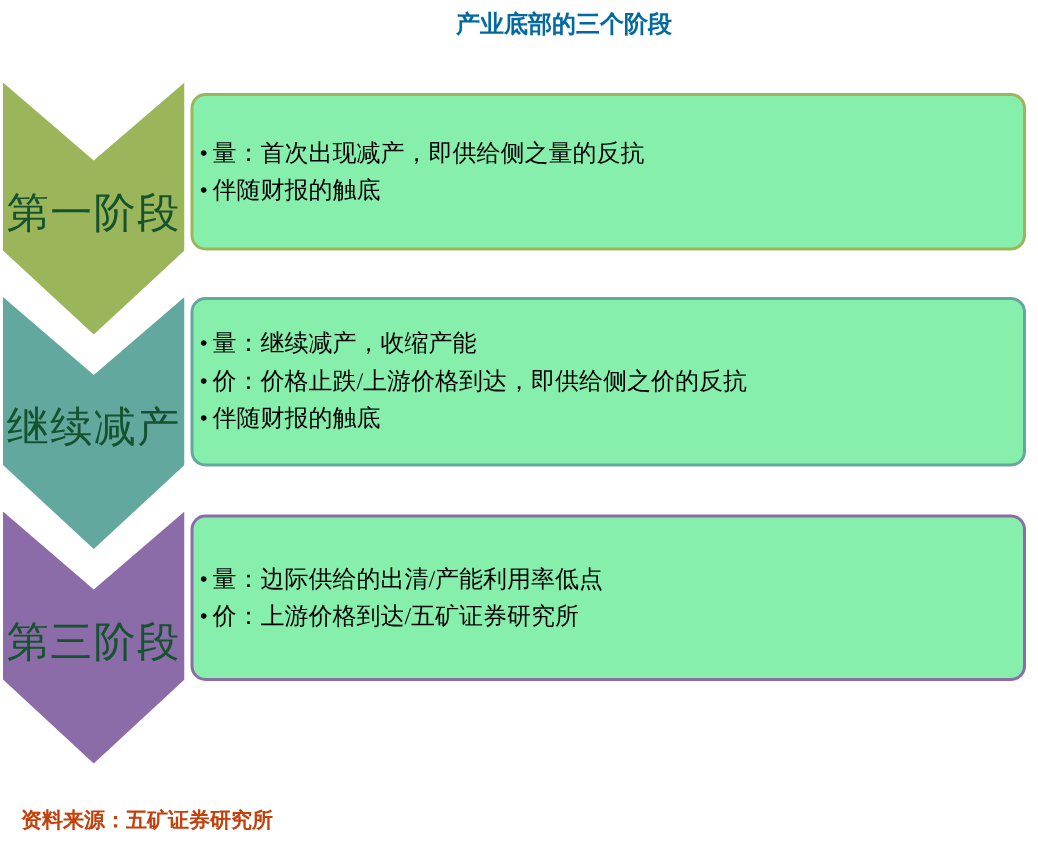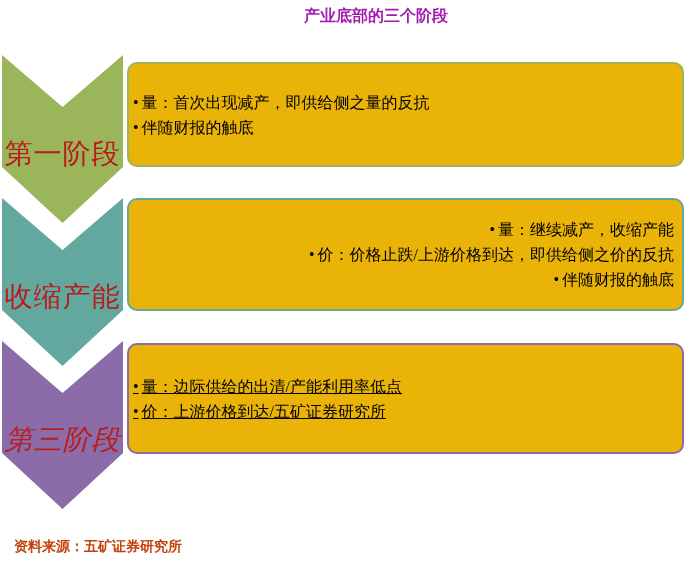--- a/index.html
+++ b/index.html
@@ -10,46 +10,46 @@
     font-family:"Liberation Serif","DejaVu Serif",serif;
   }
   .title{
     position:absolute;
     left:376px;top:6px;
     transform:translateX(-50%);
     white-space:nowrap;
     font-family:"Liberation Sans","DejaVu Sans",sans-serif;
     font-weight:bold;
     font-size:16px;
-    color:#a21caf;
+    color:#0369a1;
   }
   .stage{position:absolute;left:0;top:0;width:692px;height:0;}
   .chevron{
     position:absolute;
     left:2px;
     width:121px;height:168px;
   }
   .chevron svg{display:block;}
   .chevron-label{
     position:absolute;
-    left:0;top:80px;
+    left:0;top:68px;
     width:100%;
     text-align:center;
     font-size:28px;
     letter-spacing:1px;
-    color:#b91c1c;
+    color:#14532d;
     white-space:nowrap;
   }
   .box{
     position:absolute;
     left:127px;
     width:553px;
     border:2px solid #888;
     border-radius:10px;
-    background:#eab308;
+    background:#86efac;
     display:flex;
     flex-direction:column;
     justify-content:center;
     box-sizing:content-box;
   }
   .box ul{
     list-style:none;
     margin:0;
     padding:0 8px 0 4px;
   }
@@ -60,21 +60,21 @@
     white-space:nowrap;
   }
   .box li::before{
     content:"\2022";
     font-size:16px;
     margin-right:3px;
   }
   
   .chevron.c1{top:55px;}  .box.b1{top:62px;height:101px;}
   .chevron.c2{top:198px;} .box.b2{top:198px;height:109px;}
-  .chevron.c3{top:341px;font-style:italic;} .box.b3{top:343px;height:107px;}
+  .chevron.c3{top:341px;} .box.b3{top:343px;height:107px;}
   .source{
     position:absolute;
     left:14px;top:538px;
     font-family:"Liberation Sans","DejaVu Sans",sans-serif;
     font-weight:bold;
     font-size:14px;
     color:#c2410c;
     white-space:nowrap;
   }
 </style>
@@ -96,39 +96,39 @@
       <li>伴随财报的触底</li>
     </ul>
   </div>
 </div>
 
 <div class="stage">
   <div class="chevron c2">
     <svg width="121" height="168" viewBox="0 0 121 168">
       <polygon points="0,0 60.5,52 121,0 121,112 60.5,168 0,112" fill="#63A89F"></polygon>
     </svg>
-    <div class="chevron-label">收缩产能</div>
+    <div class="chevron-label">继续减产</div>
   </div>
-  <div class="box b2" style="border-color: rgb(99, 168, 159); text-align: right;">
+  <div class="box b2" style="border-color: rgb(99, 168, 159);">
     <ul>
       <li>量：继续减产，收缩产能</li>
       <li>价：价格止跌/上游价格到达，即供给侧之价的反抗</li>
       <li>伴随财报的触底</li>
     </ul>
   </div>
 </div>
 
 <div class="stage">
   <div class="chevron c3">
     <svg width="121" height="168" viewBox="0 0 121 168">
       <polygon points="0,0 60.5,52 121,0 121,112 60.5,168 0,112" fill="#8B6CA8"></polygon>
     </svg>
     <div class="chevron-label">第三阶段</div>
   </div>
-  <div class="box b3" style="border-color: rgb(139, 108, 168); text-decoration: underline;">
+  <div class="box b3" style="border-color: rgb(139, 108, 168);">
     <ul>
       <li>量：边际供给的出清/产能利用率低点</li>
       <li>价：上游价格到达/五矿证券研究所</li>
     </ul>
   </div>
 </div>
 
 <div class="source">资料来源：五矿证券研究所</div>
 
 </body></html>

